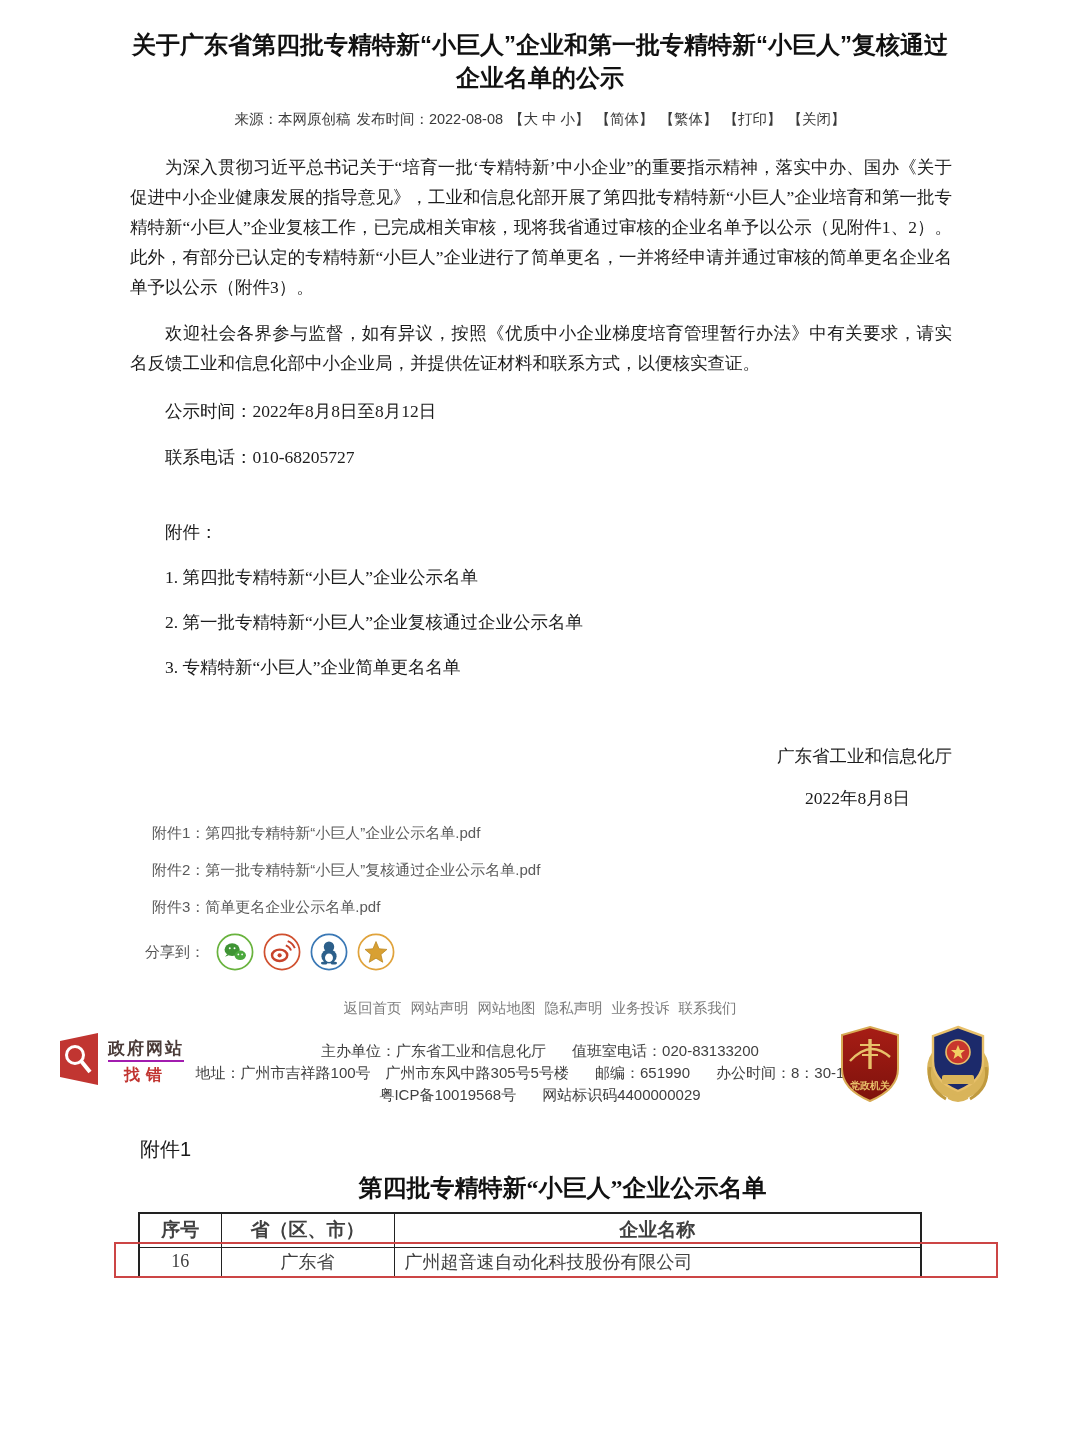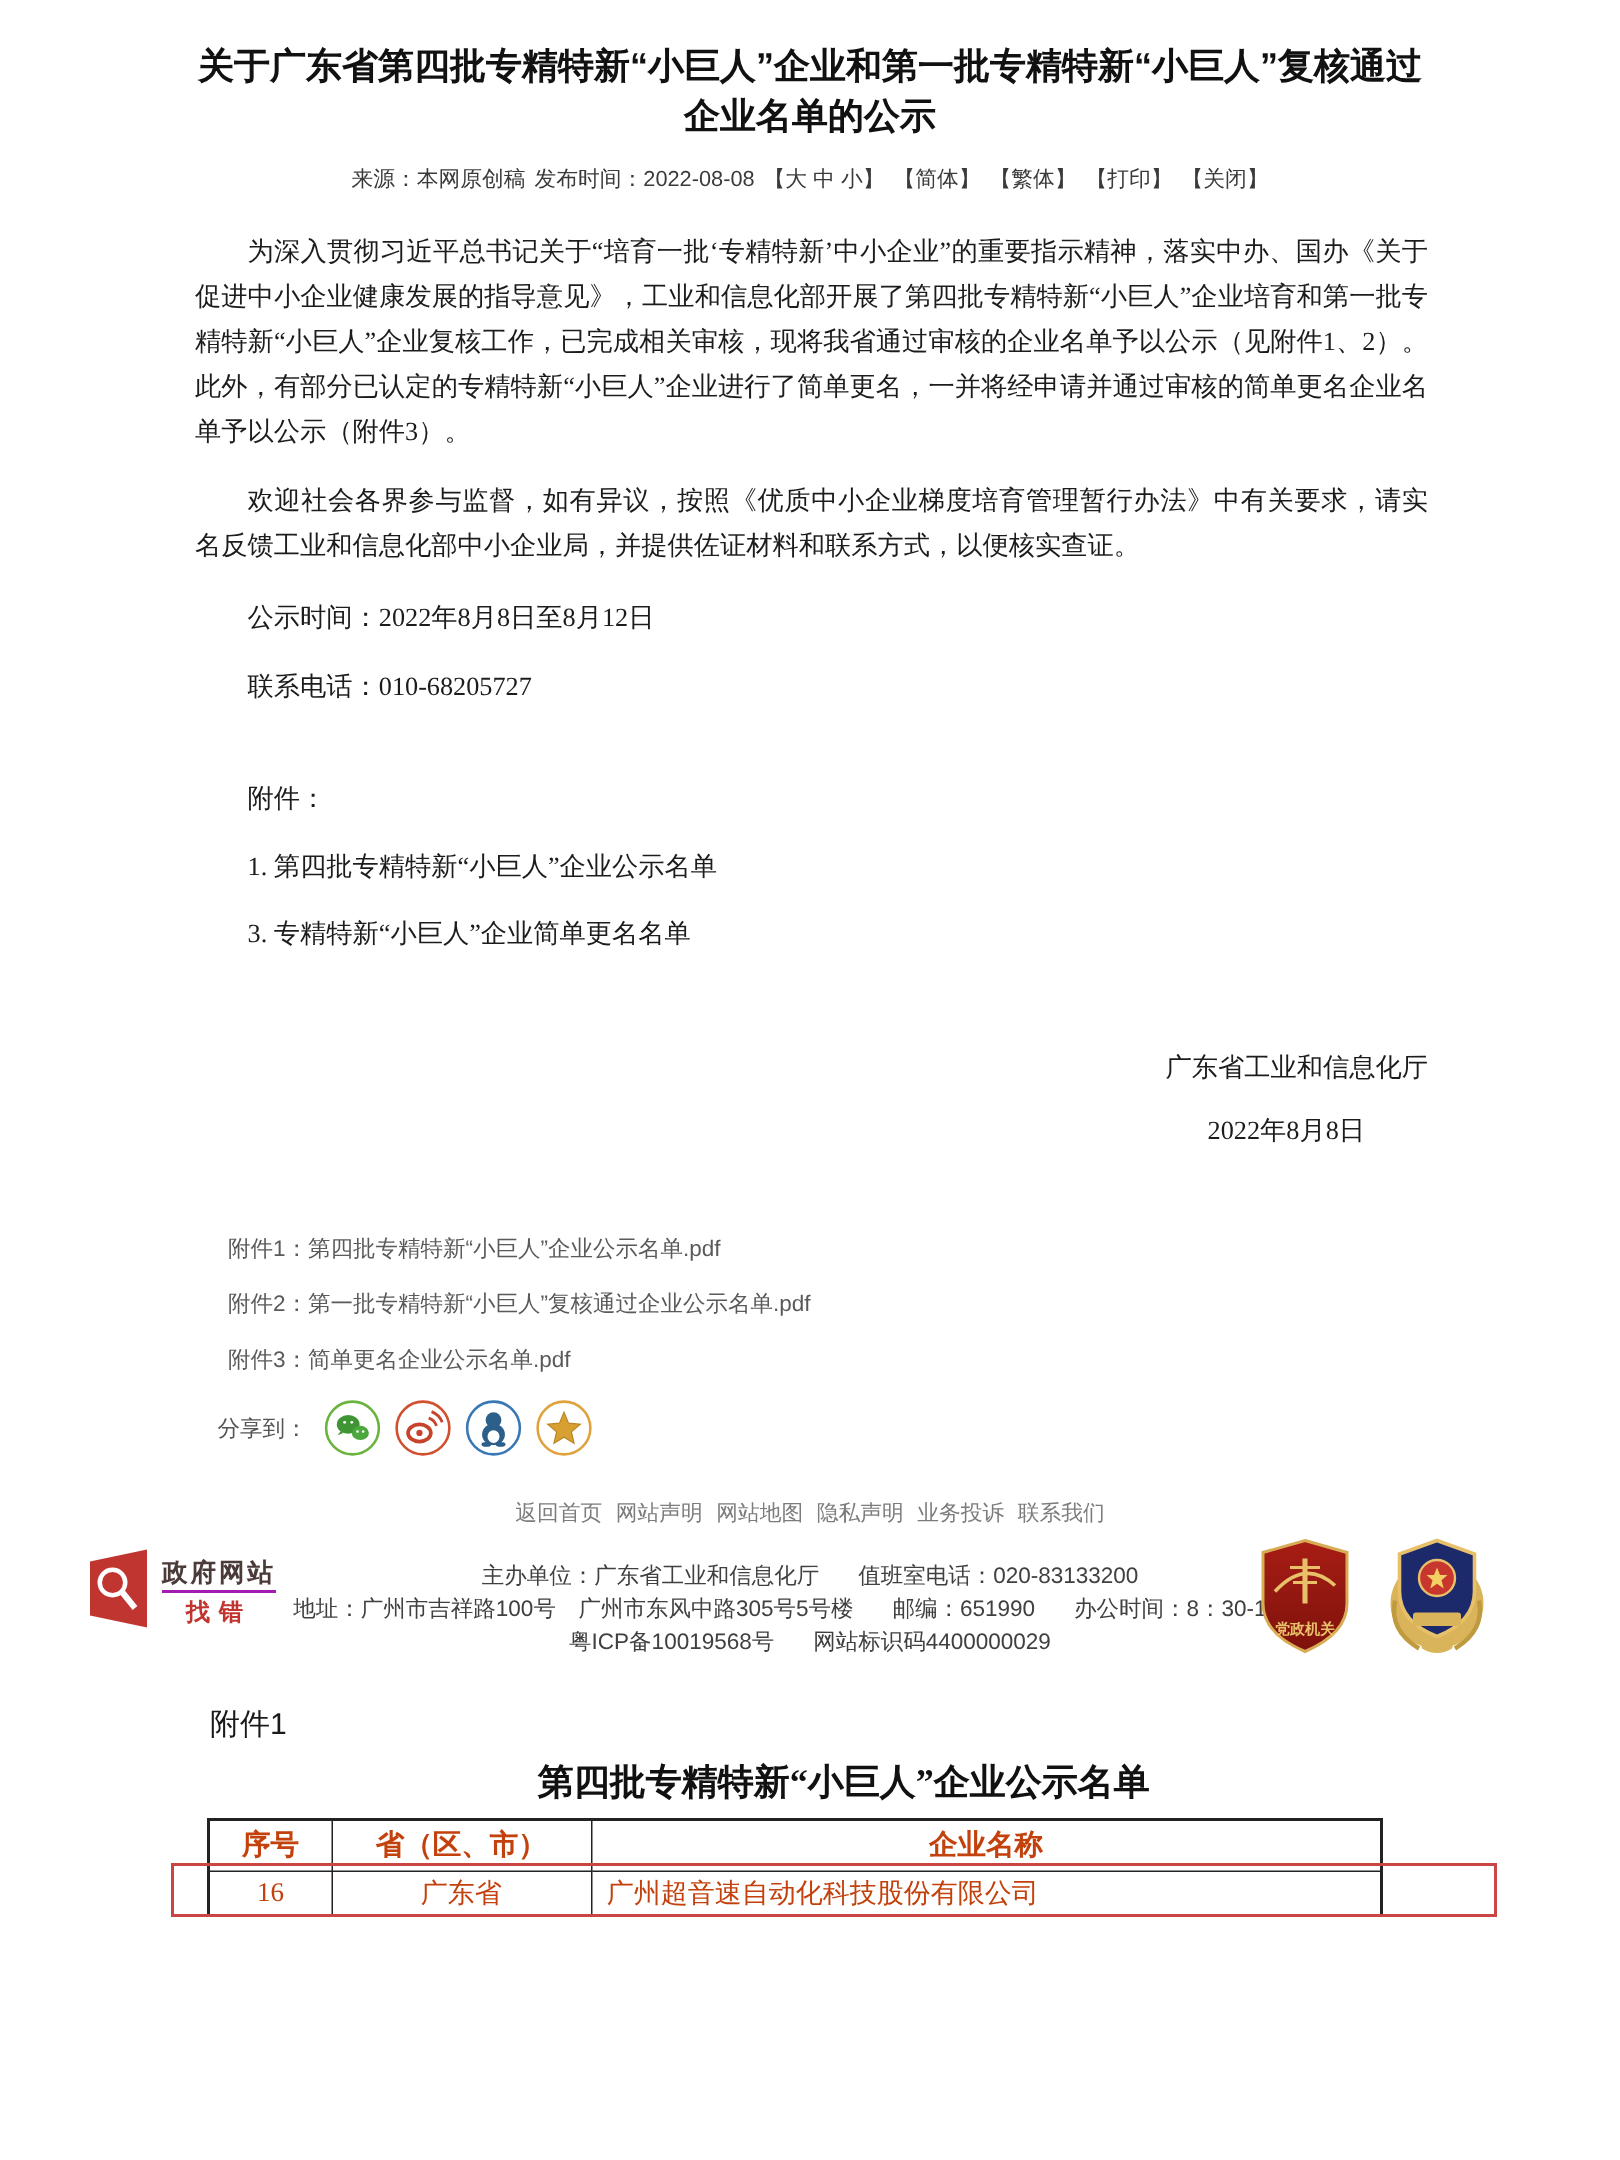--- a/index.html
+++ b/index.html
@@ -73,21 +73,21 @@
   .badge-police { right: 86px; top: 34px; }
 
   
   .annex { position: absolute; top: 1128px; left: 0; width: 1080px;
     font-family: "Liberation Serif", "DejaVu Serif", serif; }
   .annex-label { position: absolute; left: 140px; top: 8px; font-size: 20px; color: #1a1a1a;
     font-family: "Liberation Sans", "DejaVu Sans", sans-serif; }
   .annex-title { position: absolute; left: 138px; top: 44px; width: 849px; text-align: center;
     font-size: 24px; font-weight: bold; color: #111; }
   .annex-table { position: absolute; left: 138px; top: 84px; width: 784px;
-    border-collapse: collapse; font-size: 18px; color: #c2410c; }
+    border-collapse: collapse; font-size: 18px; color: #404040; }
   .annex-table th, .annex-table td { border: 1px solid #222; text-align: center; }
   .annex-table { border: 2px solid #222; }
   .annex-table th { height: 34px; font-weight: bold; font-size: 19px; }
   .annex-table td { height: 30px; font-weight: normal; }
   .annex-table td.company { text-align: left; padding-left: 10px; }
   .col-no { width: 82px; } .col-prov { width: 173px; }
   .row-highlight {
     position: absolute; left: 114px; top: 114px; width: 884px; height: 36px;
     border: 2px solid #cc4545; pointer-events: none;
   }
@@ -108,20 +108,21 @@
   </div>
 </div>
 
 <div class="content">
   <p class="para">为深入贯彻习近平总书记关于“培育一批‘专精特新’中小企业”的重要指示精神，落实中办、国办《关于促进中小企业健康发展的指导意见》，工业和信息化部开展了第四批专精特新“小巨人”企业培育和第一批专精特新“小巨人”企业复核工作，已完成相关审核，现将我省通过审核的企业名单予以公示（见附件1、2）。此外，有部分已认定的专精特新“小巨人”企业进行了简单更名，一并将经申请并通过审核的简单更名企业名单予以公示（附件3）。</p>
   <p class="para">欢迎社会各界参与监督，如有异议，按照《优质中小企业梯度培育管理暂行办法》中有关要求，请实名反馈工业和信息化部中小企业局，并提供佐证材料和联系方式，以便核实查证。</p>
   <div class="info-line">公示时间：2022年8月8日至8月12日</div>
   <div class="info-line">联系电话：010-68205727</div>
   <div class="attach-label">附件：</div>
   <div class="attach-item">1. 第四批专精特新“小巨人”企业公示名单</div>
+  <div class="attach-item">2. 第一批专精特新“小巨人”企业复核通过企业公示名单</div>
   <div class="attach-item">3. 专精特新“小巨人”企业简单更名名单</div>
   <div class="signature">
     <div class="sig-org">广东省工业和信息化厅</div>
     <div class="sig-date">2022年8月8日</div>
   </div>
 </div>
 
 <div class="related">
   <div class="related-file">附件1：第四批专精特新“小巨人”企业公示名单.pdf</div>
   <div class="related-file">附件2：第一批专精特新“小巨人”复核通过企业公示名单.pdf</div>

